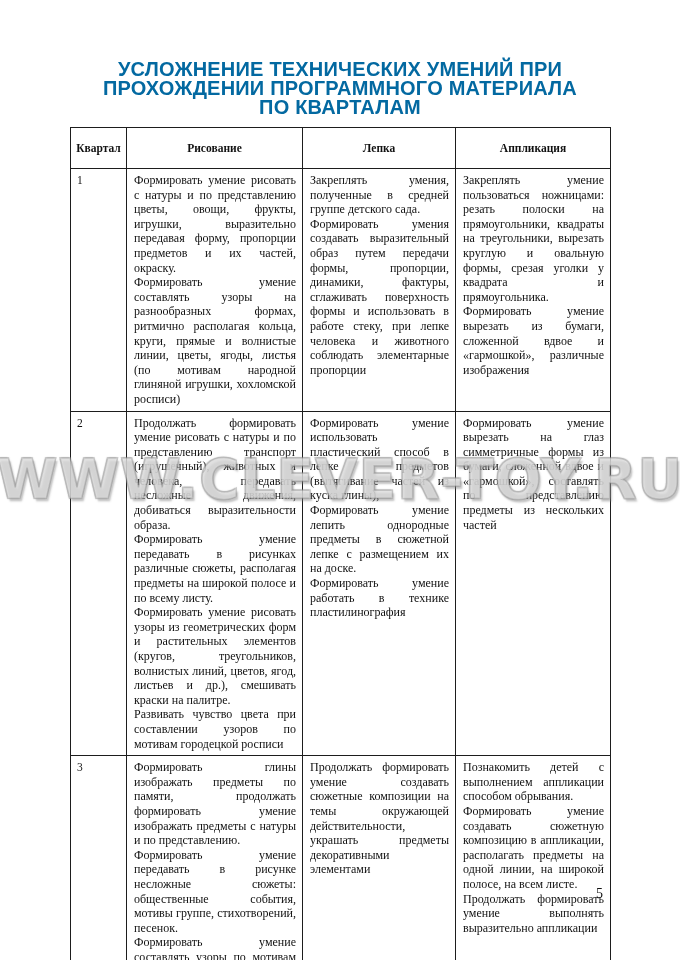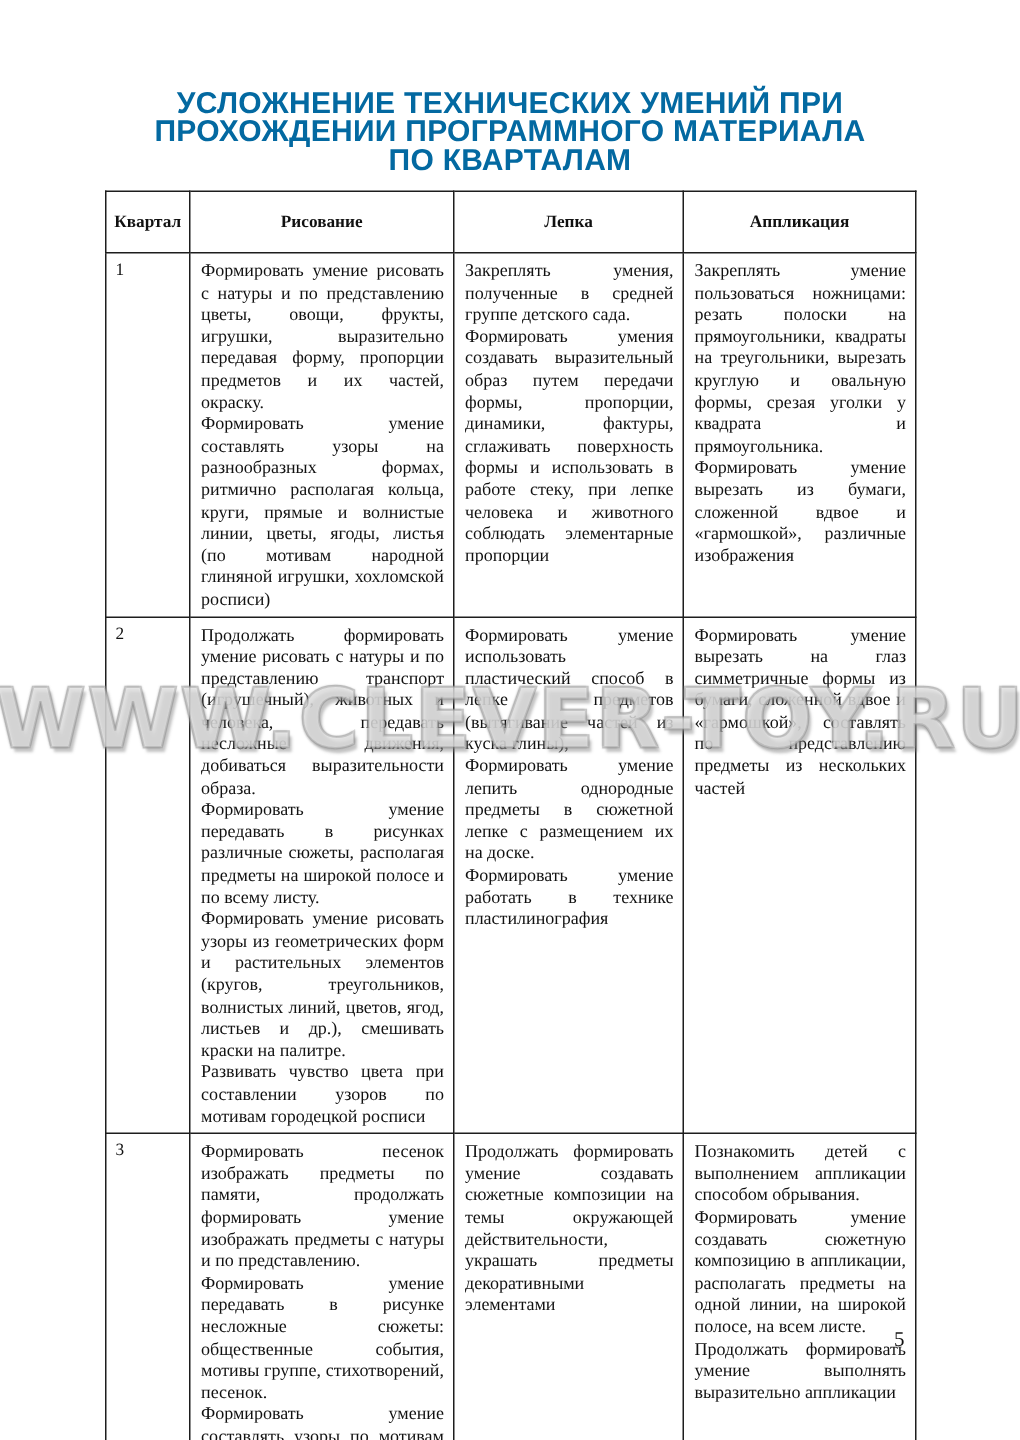--- a/index.html
+++ b/index.html
@@ -106,21 +106,21 @@
             <p>Формировать умение лепить однородные предметы в сюжетной лепке с размещением их на доске.</p>
             <p>Формировать умение работать в технике пластилинография</p>
           </td>
         <td>
             <p>Формировать умение вырезать на глаз симметричные формы из бумаги, сложенной вдвое и «гармошкой», составлять по представлению предметы из нескольких частей</p>
           </td>
       </tr>
       <tr class="r3">
         <td class="qcell">3</td>
         <td>
-            <p>Формировать песенок изображать предметы по памяти, продолжать формировать умение изображать предметы с натуры и по представлению.</p>
+            <p>Формировать глины изображать предметы по памяти, продолжать формировать умение изображать предметы с натуры и по представлению.</p>
             <p>Формировать умение передавать в рисунке несложные сюжеты: общественные события, мотивы группе, стихотворений, песенок.</p>
             <p>Формировать умение составлять узоры по мотивам гжельской росписи</p>
           </td>
         <td>
             <p>Продолжать формировать умение создавать сюжетные композиции на темы окружающей действительности, украшать предметы декоративными элементами</p>
           </td>
         <td>
             <p>Познакомить детей с выполнением аппликации способом обрывания.</p>
             <p>Формировать умение создавать сюжетную композицию в аппликации, располагать предметы на одной линии, на широкой полосе, на всем листе.</p>
             <p>Продолжать формировать умение выполнять выразительно аппликации</p>

